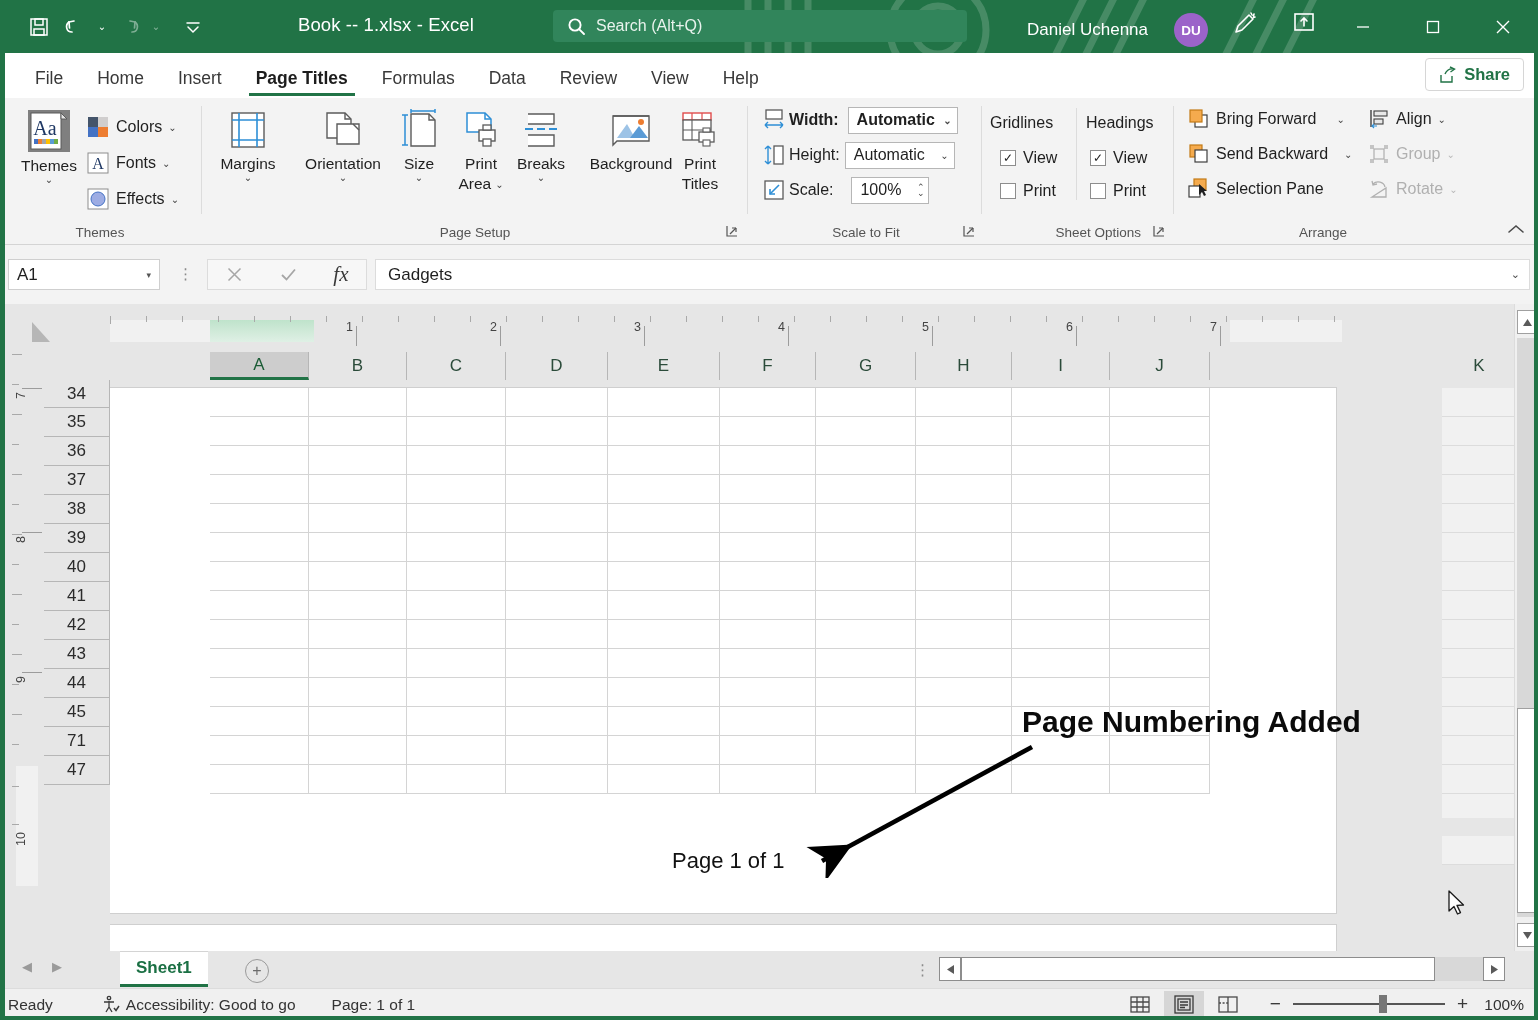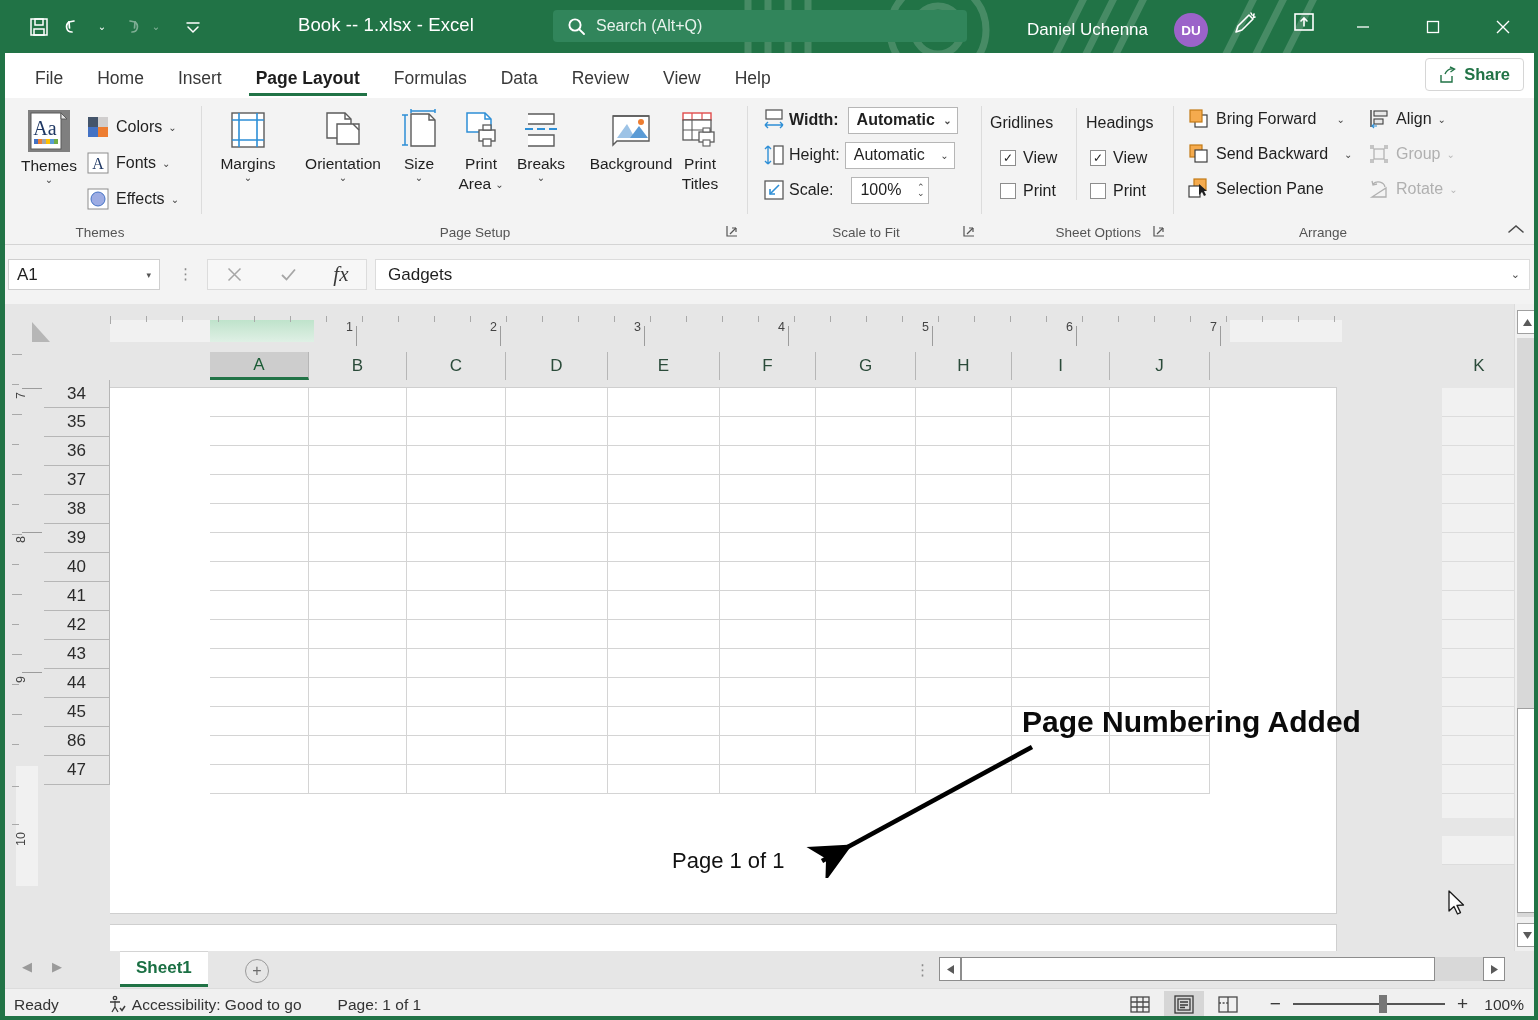--- a/index.html
+++ b/index.html
@@ -392,21 +392,21 @@
             <path d="M3 3 L15 15 M15 3 L3 15"></path>
           </svg>
       </div>
     </div>
   </div>
 
   <div class="tabstrip">
     <div class="tab">File</div>
     <div class="tab">Home</div>
     <div class="tab">Insert</div>
-    <div class="tab active">Page Layout</div>
+    <div class="tab active">Page Titles</div>
     <div class="tab">Formulas</div>
     <div class="tab">Data</div>
     <div class="tab">Review</div>
     <div class="tab">View</div>
     <div class="tab">Help</div>
     <div class="sharebtn">
       <svg width="18" height="18" viewBox="0 0 18 18" fill="none" stroke="#217346" stroke-width="1.4">
         <path d="M2 9 L2 16 L13 16 L13 10"></path>
           <path d="M6 8 C 8 3, 12 2.5, 15 3"></path>
           <path d="M11 1 L15.5 3.2 L11.5 6"></path>
@@ -849,21 +849,21 @@
       <div class="rowhead">36</div>
       <div class="rowhead">37</div>
       <div class="rowhead">38</div>
       <div class="rowhead">39</div>
       <div class="rowhead">40</div>
       <div class="rowhead">41</div>
       <div class="rowhead">42</div>
       <div class="rowhead">43</div>
       <div class="rowhead">44</div>
       <div class="rowhead">45</div>
-      <div class="rowhead">86</div>
+      <div class="rowhead">71</div>
       <div class="rowhead">47</div>
     </div>
 
     <div class="gridwrap">
 
       <div class="page">
         <div class="cellgrid">
           <div class="cellrow">
             <div class="cell" style="width:99px;"></div>
             <div class="cell" style="width:98px;"></div>
@@ -1104,21 +1104,21 @@
     <div class="hs-thumb"></div>
     <div class="hs-track"></div>
     <div class="hs-right">
       <svg width="9" height="11" viewBox="0 0 9 11">
           <path d="M8 5.5 L1 1 L1 10 Z" fill="#5a5a5a"></path>
         </svg>
     </div>
   </div>
 
   <div class="statusbar">
-    <span class="sb-item" style="margin-left:14px;">Ready</span>
+    <span class="sb-item" style="margin-left:8px;">Ready</span>
     <span style="margin-left:48px; display:flex; align-items:center; gap:6px;">
       <svg width="19" height="19" viewBox="0 0 19 19" fill="none" stroke="#3a3a3a" stroke-width="1.3">
         <circle cx="8" cy="3" r="1.7"></circle>
         <path d="M3 7 H13 M8 6 V12 M8 12 L5 17 M8 12 L11 17"></path>
         <path d="M13 13 L15 15.5 L18 11" stroke-width="1.5"></path>
       </svg>
       <span class="sb-item">Accessibility: Good to go</span>
     </span>
     <span class="sb-item" style="margin-left:36px;">Page: 1 of 1</span>
 

